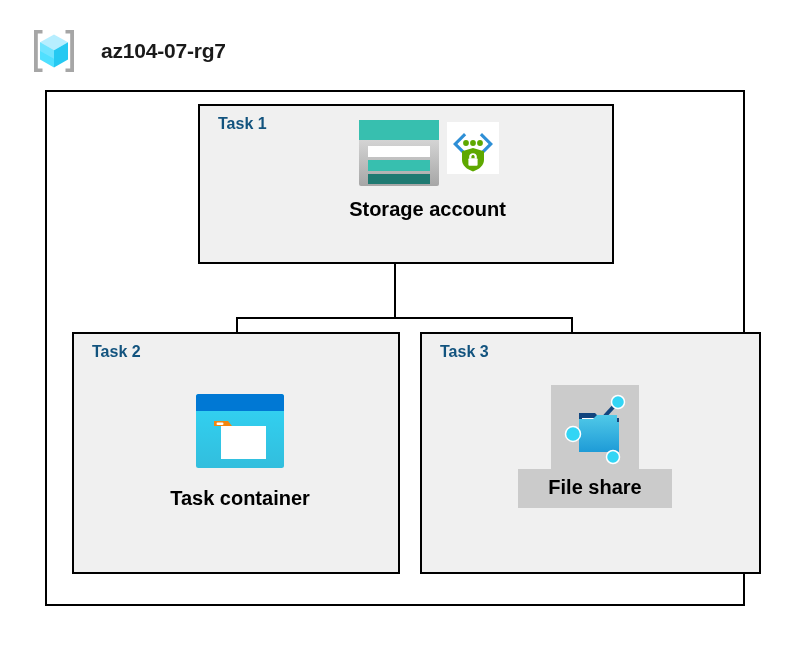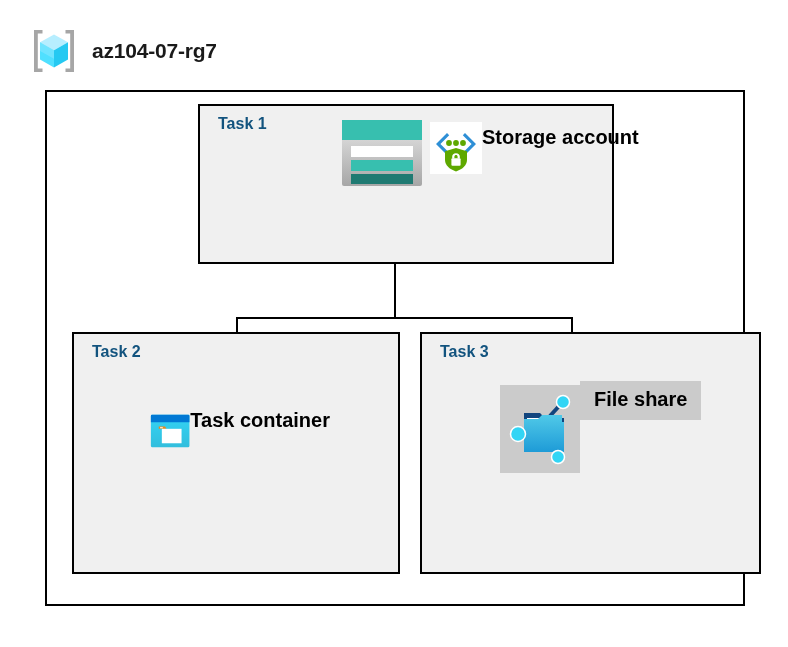--- a/index.html
+++ b/index.html
@@ -26,21 +26,21 @@
     align-items: center;
   }
   #rg-icon {
     width: 48px;
     height: 48px;
     position: relative;
     flex: none;
   }
   #rg-icon svg { display: block; }
   #rg-label {
-    margin-left: 14px;
+    margin-left: 23px;
     font-size: 21px;
     font-weight: bold;
     color: #1a1a1a;
     letter-spacing: -0.2px;
     white-space: nowrap;
   }
 
   
   #rg-box {
     position: absolute;
@@ -81,22 +81,22 @@
     top: 0;
     width: 788px;
     height: 647px;
     pointer-events: none;
   }
 
   
   .node {
     position: absolute;
     display: flex;
-    flex-direction: row;
-    align-items: flex-start;
+    flex-direction: column;
+    align-items: center;
   }
   .node-caption {
     font-size: 20px;
     font-weight: bold;
     color: #000000;
     white-space: nowrap;
     line-height: 1.15;
   }
 
   
@@ -119,21 +119,21 @@
     width: 88px;
     height: 88px;
     display: flex;
     align-items: center;
     justify-content: center;
   }
   #fileshare-caption {
     background: #CBCBCB;
     padding: 7px 14px 9px 14px;
     margin-top: -4px;
-    width: 172px;
+    width: 154px;
     text-align: center;
     box-sizing: border-box;
   }
 </style>
 </head>
 <body>
 
 <div id="rg-header">
   <div id="rg-icon">
     <svg width="48" height="48" viewBox="0 0 48 48" xmlns="http://www.w3.org/2000/svg">

